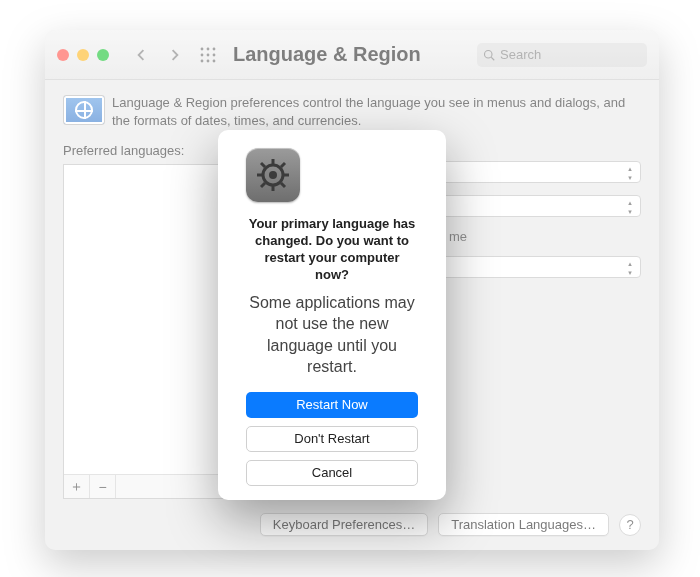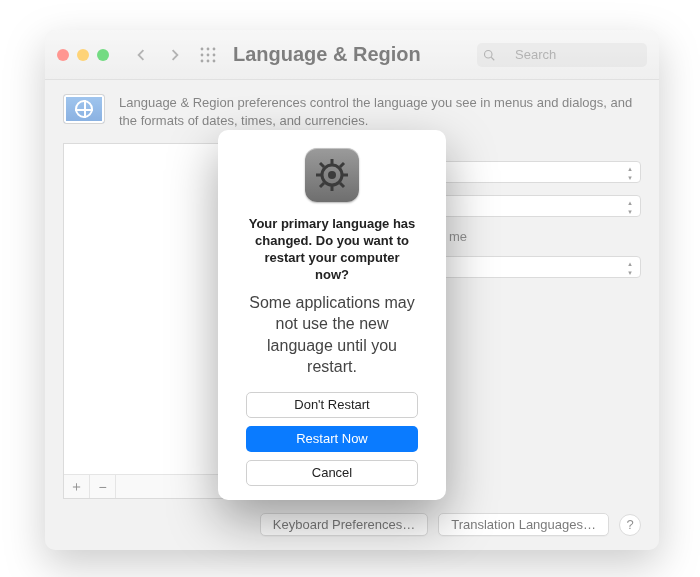--- a/index.html
+++ b/index.html
@@ -18,25 +18,25 @@
     }
     .traffic { display: flex; gap: 8px; margin-right: 10px; }
     .traffic span { width: 12px; height: 12px; border-radius: 50%; display: block; }
     .tl-close { background:#ff5f57; } .tl-min { background:#febc2e; } .tl-max { background:#28c840; }
     .navbtn { width: 24px; height: 22px; display:flex; align-items:center; justify-content:center; color:#8a8a8a; }
     .navbtn svg { width:12px; height:12px; }
     .appsgrid { width:22px; height:22px; display:flex; align-items:center; justify-content:center; color:#7a7a7a; margin-right:4px;}
     .appsgrid svg { width:16px; height:16px; }
     .title { font-weight:600; color:#3a3a3a; font-size:20px; flex:0 0 auto; }
     .spacer { flex:1; }
-    .search { width: 170px; height:24px; background:rgba(0,0,0,0.06); border-radius:5px; display:flex; align-items:center; padding:0 6px; gap:20px; color:#8b8b8b; font-size:13px; }
+    .search { width: 170px; height:24px; background:rgba(0,0,0,0.06); border-radius:5px; display:flex; align-items:center; padding:0 6px; gap:5px; color:#8b8b8b; font-size:13px; }
     .search svg { width:12px; height:12px; flex-shrink:0; }
 
     .content { padding: 14px 18px 14px 18px; flex:1; display:flex; flex-direction:column; }
-    .introrow { display:flex; gap:12px; }
+    .introrow { display:flex; gap:5px;align-items:flex-end; }
     .flagbox { width:44px; height:34px; position:relative; flex-shrink:0; }
     .flag { width:42px; height:30px; background:linear-gradient(#6fa8e6,#4a86d1); border:1px solid #bfbfbf; border-radius:3px; display:flex; align-items:center; justify-content:center; box-shadow: inset 0 0 0 2px #fff; }
     .flag-globe { width:18px;height:18px; border:2px solid #fff; border-radius:50%; position:relative; }
     .flag-globe::before { content:""; position:absolute; left:7px; top:-2px; width:2px; height:18px; background:#fff; }
     .flag-globe::after { content:""; position:absolute; top:7px; left:-2px; height:2px; width:18px; background:#fff; }
     .intro { font-size:13px; color:#444; line-height:1.35; }
 
     .mainarea { display:flex; gap:18px; margin-top:14px; flex:1; }
     .leftcol { width:200px; display:flex; flex-direction:column; }
     .label { font-size:13px; color:#444; margin-bottom:6px; }
@@ -58,21 +58,21 @@
     .infoline { font-size:12px; color:#6c6c6c; }
 
     .bottombar { display:flex; gap:10px; justify-content:flex-end; align-items:center; padding-top:14px; }
     .macbtn { background:#fff; border:1px solid #c8c8c8; border-radius:5px; padding:3px 12px; font-size:13px; color:#333; box-shadow:0 1px 1px rgba(0,0,0,0.05); }
     .helpbtn { width:22px; height:22px; border-radius:50%; background:#fff; border:1px solid #c8c8c8; display:flex; align-items:center; justify-content:center; font-size:13px; color:#555; }
 
     
     .modal {
       position:absolute; left:218px; top:130px; width:228px; background:#fff;
       border-radius:10px; box-shadow:0 20px 50px rgba(0,0,0,0.35); z-index:10;
-      padding:18px 28px 14px; display:flex; flex-direction:column; align-items:center;
+      padding:18px 28px 14px; display:flex; flex-direction:column; align-items:flex-start;
     }
     .modalicon { width:54px; height:54px; border-radius:12px; background:linear-gradient(#9b9b9b,#6e6e6e); display:flex; align-items:center; justify-content:center; box-shadow: inset 0 1px 0 rgba(255,255,255,0.4), 0 1px 2px rgba(0,0,0,0.3); }
     .gearsvg { width:36px; height:36px; }
     .modaltitle { font-weight:700; font-size:13px; text-align:center; margin-top:14px; color:#222; line-height:1.3; }
     .modalsub { font-size:16px; text-align:center; color:#444; margin-top:8px; line-height:1.35; }
     .modalbtns { width:100%; margin-top:14px; display:flex; flex-direction:column; gap:8px; }
     .mbtn { height:26px; border-radius:5px; font-size:13px; display:flex; align-items:center; justify-content:center; width:100%; }
     .mbtn.primary { background:#0a7bff; color:#fff; font-weight:500; }
     .mbtn.secondary { background:#fff; border:1px solid #d0d0d0; color:#222; }
   </style>
@@ -125,20 +125,21 @@
       <div class="flagbox">
         <div class="flag">
             <div class="flag-globe"></div>
           </div>
       </div>
       <div class="intro">Language &amp; Region preferences control the language you see in menus and dialogs, and the formats of dates, times, and currencies.</div>
     </div>
 
     <div class="mainarea">
       <div class="leftcol">
+        <div class="label">Preferred languages:</div>
         <div class="listbox">
           <div class="listspacer"></div>
           <div class="listfoot">
             <div class="footbtn">＋</div>
             <div class="footbtn">−</div>
             <div class="footbtn gear">
               <svg viewBox="0 0 24 16">
                   <circle cx="8" cy="8" r="5" fill="none" stroke="#555" stroke-width="1.5"></circle>
                   <circle cx="8" cy="8" r="1.5" fill="#555"></circle>
               <path d="M8 1 L8 3 M8 13 L8 15 M1 8 L3 8 M13 8 L15 8 M3 3 L4.5 4.5 M11.5 11.5 L13 13 M3 13 L4.5 11.5 M11.5 4.5 L13 3" stroke="#555" stroke-width="1.5"></path>
@@ -200,17 +201,17 @@
         <line x1="6" y1="6" x2="10" y2="10"></line>
           <line x1="26" y1="26" x2="30" y2="30"></line>
         <line x1="6" y1="30" x2="10" y2="26"></line>
           <line x1="26" y1="10" x2="30" y2="6"></line>
       </g>
     </svg>
   </div>
   <div class="modaltitle">Your primary language has changed. Do you want to restart your computer now?</div>
   <div class="modalsub">Some applications may not use the new language until you restart.</div>
   <div class="modalbtns">
+    <div class="mbtn primary">Restart Now</div>
     <div class="mbtn secondary">Don't Restart</div>
-    <div class="mbtn primary">Restart Now</div>
     <div class="mbtn secondary">Cancel</div>
   </div>
 </div>
 
 </body></html>

